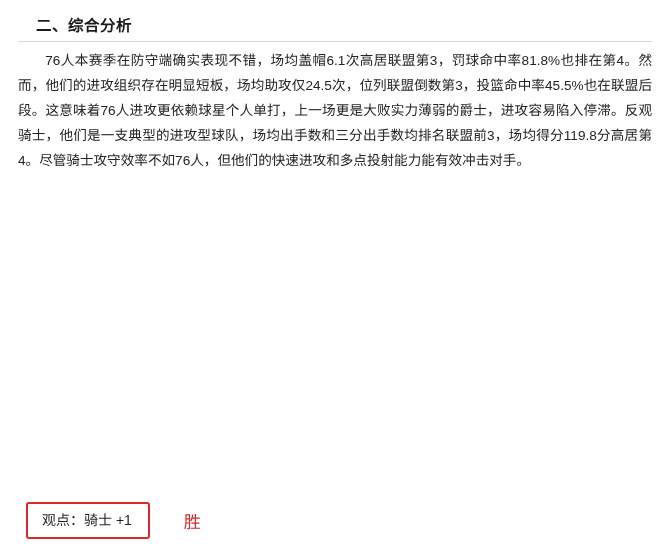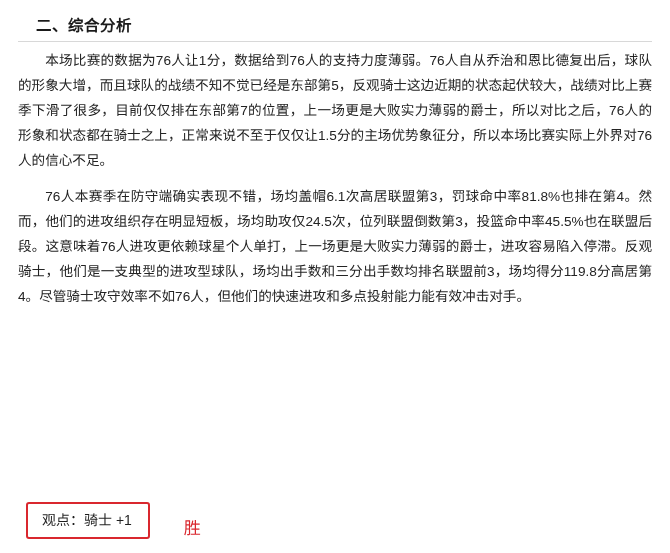--- a/index.html
+++ b/index.html
@@ -41,21 +41,21 @@
     text-justify: inter-ideograph;
     color: #242424;
     margin: 0 0 11px 0;
     text-indent: 2em;
   }
   .conclusion-row {
     position: absolute;
     left: 18px;
     bottom: 14px;
     display: flex;
-    align-items: flex-end;
+    align-items: center;
     padding-left: 8px;
   }
   .conclusion-box {
     border: 2px solid #d9272e;
     border-radius: 3px;
     padding: 6px 16px 7px 14px;
     font-size: 14px;
     color: #1f1f1f;
     line-height: 20px;
     white-space: nowrap;
@@ -69,21 +69,20 @@
   }
 </style>
 </head>
 <body>
 
 <div class="page">
 
   <h2 class="section-heading">二、综合分析</h2>
   <hr class="heading-rule">
 
-  <p class="body-text">本场比赛的数据为76人让1分，数据给到76人的支持力度薄弱。76人自从乔治和恩比德复出后，球队的形象大增，而且球队的战绩不知不觉已经是东部第5，反观骑士这边近期的状态起伏较大，战绩对比上赛季下滑了很多，目前仅仅排在东部第7的位置，上一场更是大败实力薄弱的爵士，所以对比之后，76人的形象和状态都在骑士之上，正常来说不至于仅仅让1.5分的主场优势象征分，所以本场比赛实际上外界对76人的信心不足。</p>
   <p class="body-text">76人本赛季在防守端确实表现不错，场均盖帽6.1次高居联盟第3，罚球命中率81.8%也排在第4。然而，他们的进攻组织存在明显短板，场均助攻仅24.5次，位列联盟倒数第3，投篮命中率45.5%也在联盟后段。这意味着76人进攻更依赖球星个人单打，上一场更是大败实力薄弱的爵士，进攻容易陷入停滞。反观骑士，他们是一支典型的进攻型球队，场均出手数和三分出手数均排名联盟前3，场均得分119.8分高居第4。尽管骑士攻守效率不如76人，但他们的快速进攻和多点投射能力能有效冲击对手。</p>
 
   <div class="conclusion-row">
     <div class="conclusion-box">观点：骑士 +1</div>
     <div class="conclusion-tag">胜</div>
   </div>
 
 </div>
 
 </body></html>

